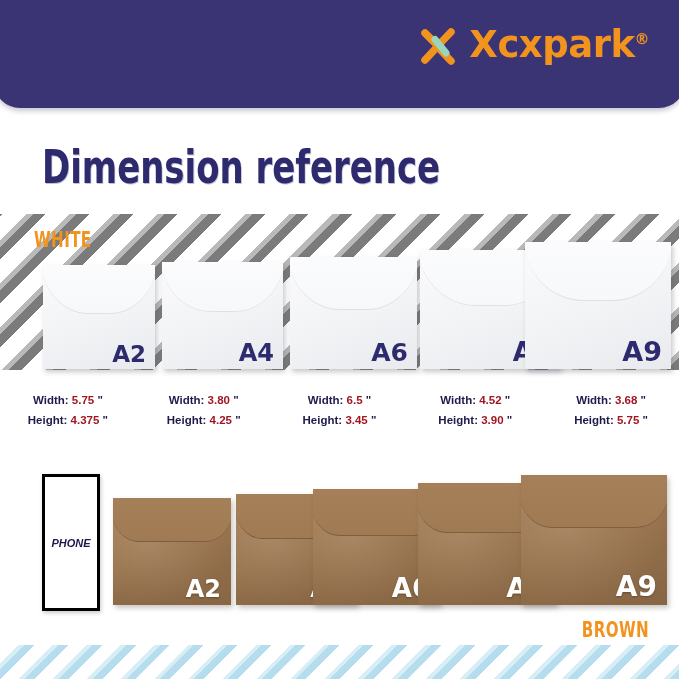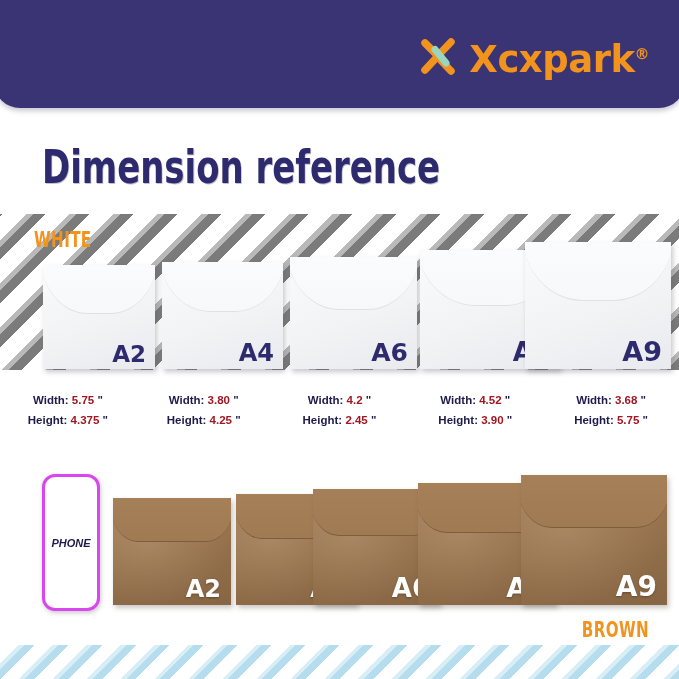--- a/index.html
+++ b/index.html
@@ -25,21 +25,21 @@
     background: #3a3474;
     border-bottom-left-radius: 26px;
     border-bottom-right-radius: 26px;
     box-shadow: 0 3px 5px rgba(120,120,150,0.40);
   }
   .logo-wrap {
     position: absolute;
     right: 36px;
     top: 36px;
     display: flex;
-    align-items: flex-end;
+    align-items: flex-start;
     height: 52px;
   }
   .logo-mark {
     width: 42px;
     height: 42px;
     margin-right: 9px;
     flex: 0 0 auto;
   }
   .logo-text {
     color: #f2931e;
@@ -185,22 +185,22 @@
   }
 
   
   .phone {
     position: absolute;
     left: 42px;
     top: 474px;
     width: 52px;
     height: 131px;
     background: #ffffff;
-    border: 3px solid #d946ef;
-    border-radius: 13px;
+    border: 3px solid #000000;
+    border-radius: 0;
     box-shadow: 1px 2px 4px rgba(80,80,90,0.30);
   }
   .phone .phone-label {
     position: absolute;
     left: 0;
     top: 50%;
     width: 100%;
     transform: translateY(-50%);
     text-align: center;
     color: #1d1b4a;
@@ -293,26 +293,26 @@
     </div>
     <div>
       <span class="dim-lbl">Height:</span>
       <span class="dim-val">4.25</span>
       <span class="dim-unit">"</span>
     </div>
   </div>
   <div class="dim-col">
     <div>
       <span class="dim-lbl">Width:</span>
-      <span class="dim-val">4.2</span>
-      <span class="dim-unit">"</span>
-    </div>
-    <div>
-      <span class="dim-lbl">Height:</span>
-      <span class="dim-val">2.45</span>
+      <span class="dim-val">6.5</span>
+      <span class="dim-unit">"</span>
+    </div>
+    <div>
+      <span class="dim-lbl">Height:</span>
+      <span class="dim-val">3.45</span>
       <span class="dim-unit">"</span>
     </div>
   </div>
   <div class="dim-col">
     <div>
       <span class="dim-lbl">Width:</span>
       <span class="dim-val">4.52</span>
       <span class="dim-unit">"</span>
     </div>
     <div>

